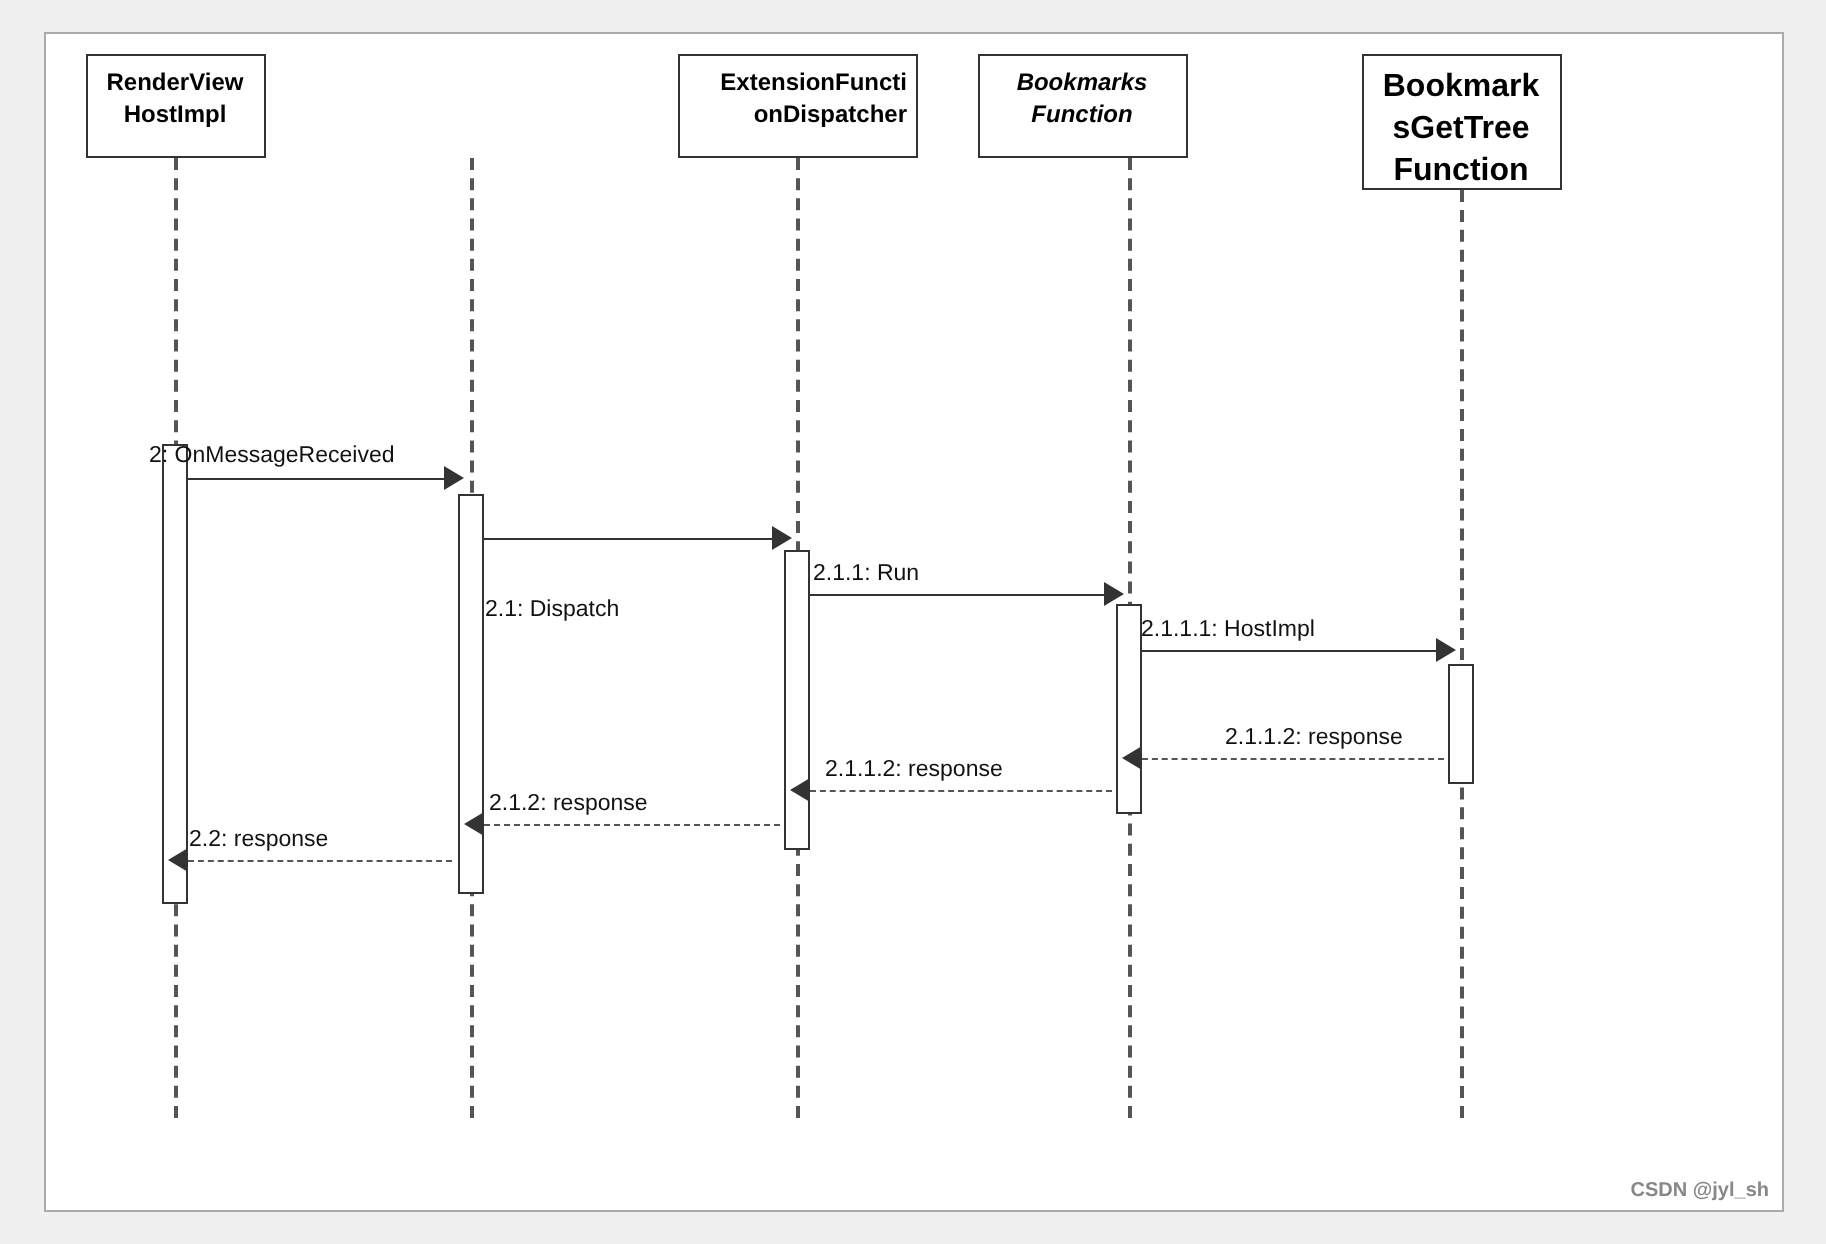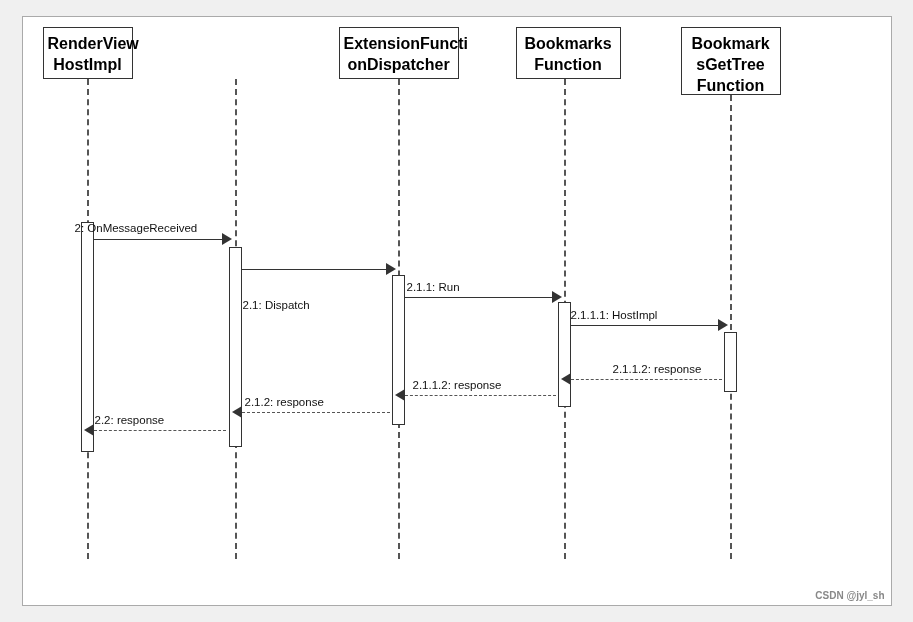--- a/index.html
+++ b/index.html
@@ -19,21 +19,21 @@
       height: 590px;
       position: relative;
       overflow: hidden;
     }
     
     .actor-box {
       position: absolute;
       border: 1px solid #333;
       background: #fff;
       text-align: center;
-      font-size: 16px;
+      font-size: 12px;
       font-weight: bold;
       padding: 6px 4px;
       line-height: 1.3;
     }
     
     .lifeline {
       position: absolute;
       border-left: 2px dashed #555;
       top: 0;
       bottom: 0;
@@ -90,25 +90,25 @@
 </head>
 <body>
 
 <div class="diagram-container">
 
   <div class="actor-box" style="left:20px; top:10px; width:90px; height:52px;">
     RenderView<br>HostImpl
   </div>
 
 
-  <div class="actor-box" style="left:316px; top:10px; width:120px; height:52px; font-size:16px;">
+  <div class="actor-box" style="left:316px; top:10px; width:120px; height:52px; font-size:12px;text-align:right;">
     ExtensionFuncti<br>onDispatcher
   </div>
 
-  <div class="actor-box" style="left:493px; top:10px; width:105px; height:52px;">
+  <div class="actor-box" style="left:466px; top:10px; width:105px; height:52px;font-style:italic;">
     Bookmarks<br>Function
   </div>
 
   <div class="actor-box" style="left:658px; top:10px; width:100px; height:68px; font-size:16px;">
     Bookmark<br>sGetTree<br>Function
   </div>
 
   <div class="lifeline" style="left:64px; top:62px; height:480px;"></div>
 
   <div class="lifeline" style="left:212px; top:62px; height:480px;"></div>

